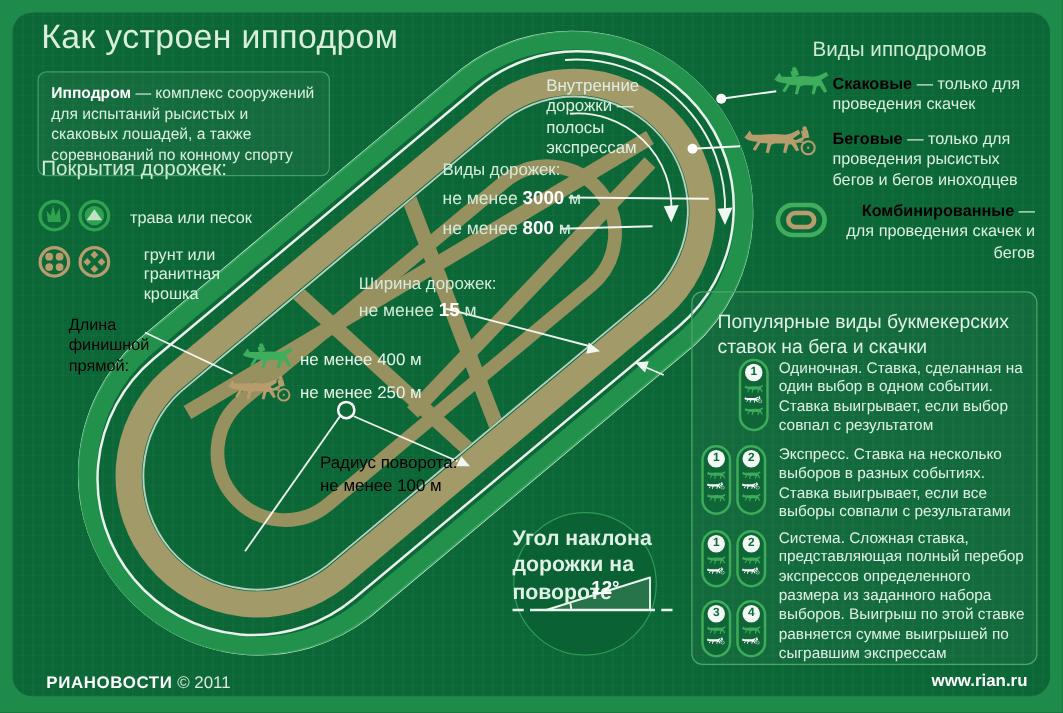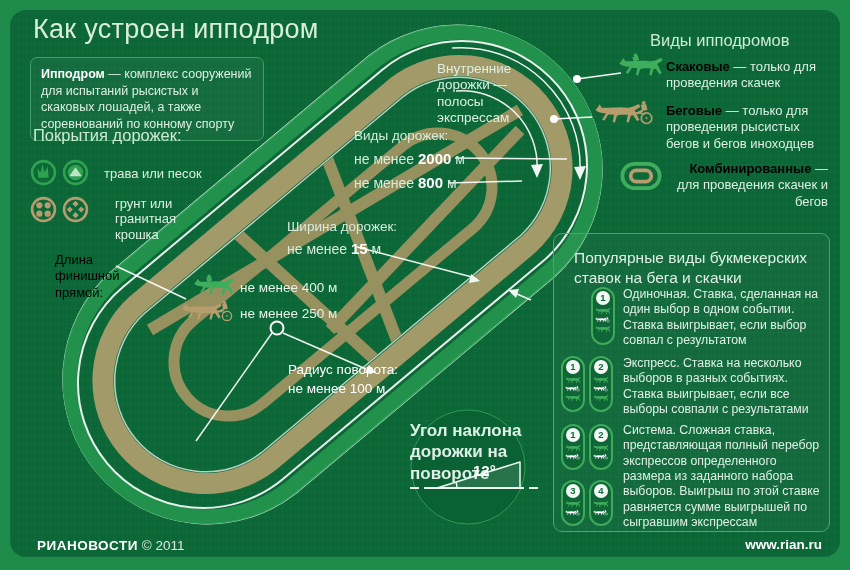--- a/index.html
+++ b/index.html
@@ -17,21 +17,21 @@
   .title{left:33px;top:14px;font-size:27px;color:#d9eedb;letter-spacing:.3px;}
   .defbox{left:30px;top:57px;width:212px;padding:8px 10px;border:1px solid #3f9f64;
           border-radius:7px;background:rgba(255,255,255,.035);font-size:12.5px;line-height:1.32;}
   .defbox b{color:#ffffff;}
   .h16{font-size:16.5px;color:#cdead6;}
   .surf-head{left:33px;top:126px;}
   .icon{position:absolute;z-index:3;}
   .surf-label{font-size:13px;line-height:1.18;}
   .finish{left:55px;top:252px;width:84px;font-size:13px;line-height:1.25;color:#000000;}
   .minlab{font-size:13.5px;color:#e6f4ea;}
-  .radius{left:256px;top:361px;font-size:13.5px;line-height:1.4;color:#ffffff;margin-left:32px;}
+  .radius{left:256px;top:361px;font-size:13.5px;line-height:1.4;color:#000000;}
   .lenblock{left:354px;top:128px;font-size:13.5px;line-height:1.2;color:#d5ecdc;}
   .lenblock .val{display:block;margin-top:6px;font-size:14px;}
   .lenblock b, .widblock b{color:#ffffff;font-size:15px;}
   .widblock{left:287px;top:219px;font-size:13.5px;line-height:1.2;color:#d5ecdc;}
   .widblock .val{display:block;margin-top:5px;font-size:14px;}
   .innerlab{left:437px;top:61px;width:96px;font-size:13.5px;line-height:1.22;color:#dcefe2;}
   .anglelab{left:410px;top:420px;width:116px;text-align:left;font-size:17px;line-height:1.25;color:#dff0e6;font-weight:bold;}
   .angleval{left:473px;top:462px;font-size:15px;font-weight:bold;color:#ffffff;}
   .types-head{left:650px;top:31px;}
   .type-item{font-size:13px;line-height:1.25;}
@@ -198,21 +198,21 @@
   <div class="txt minlab" style="left:240px;top:280px">не менее 400 м</div>
   <div class="txt minlab" style="left:240px;top:306px">не менее 250 м</div>
 
   <div class="txt radius">
     <span>Радиус поворота:</span><br>
     <span>не менее 100 м</span>
   </div>
 
   <div class="txt lenblock">
     <span>Виды дорожек:</span>
-    <span class="val"><span>не менее </span><b>2000</b><span> м</span></span>
+    <span class="val"><span>не менее </span><b>3000</b><span> м</span></span>
     <span class="val"><span>не менее </span><b>800</b><span> м</span></span>
   </div>
 
   <div class="txt widblock">
     <span>Ширина дорожек:</span>
     <span class="val"><span>не менее </span><b>15</b><span> м</span></span>
   </div>
 
   <div class="txt innerlab">Внутренние дорожки — полосы экспрессам</div>
 

